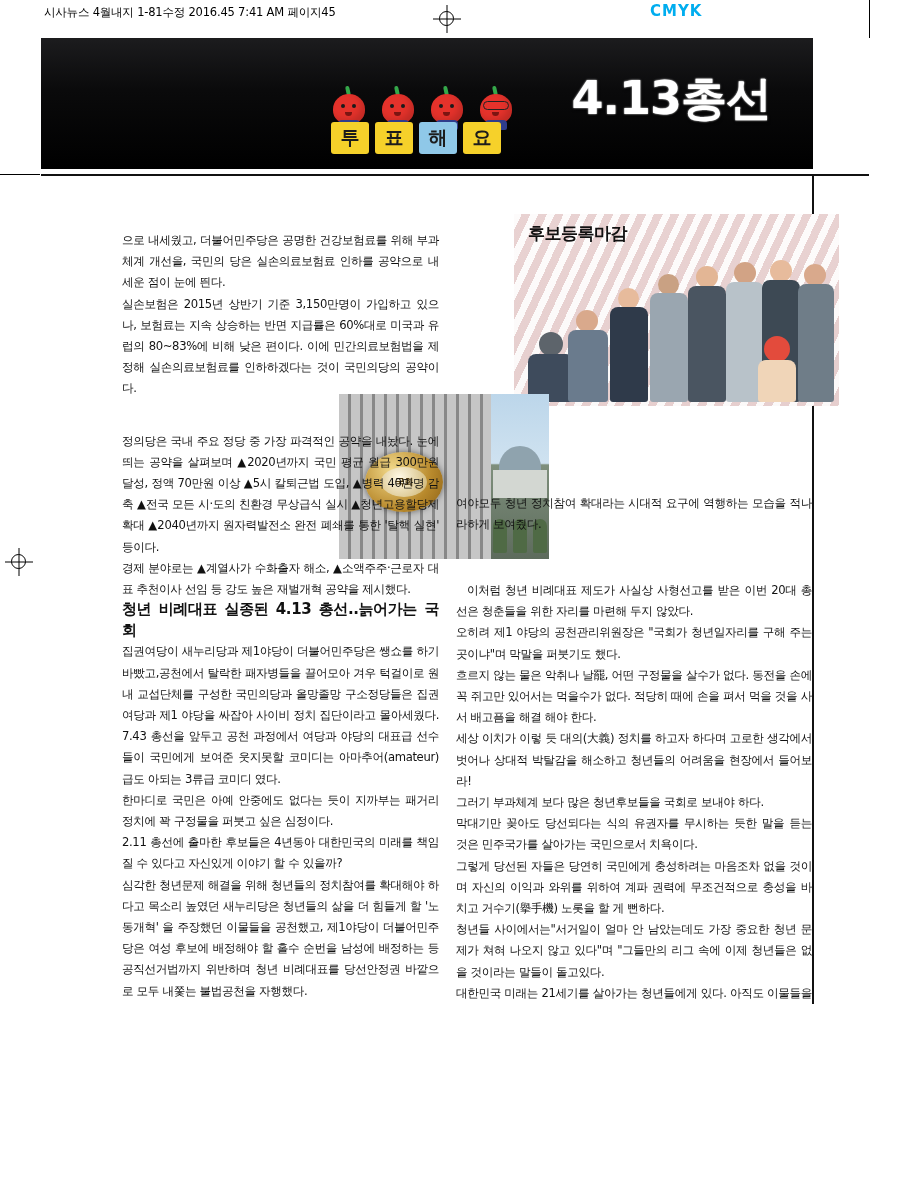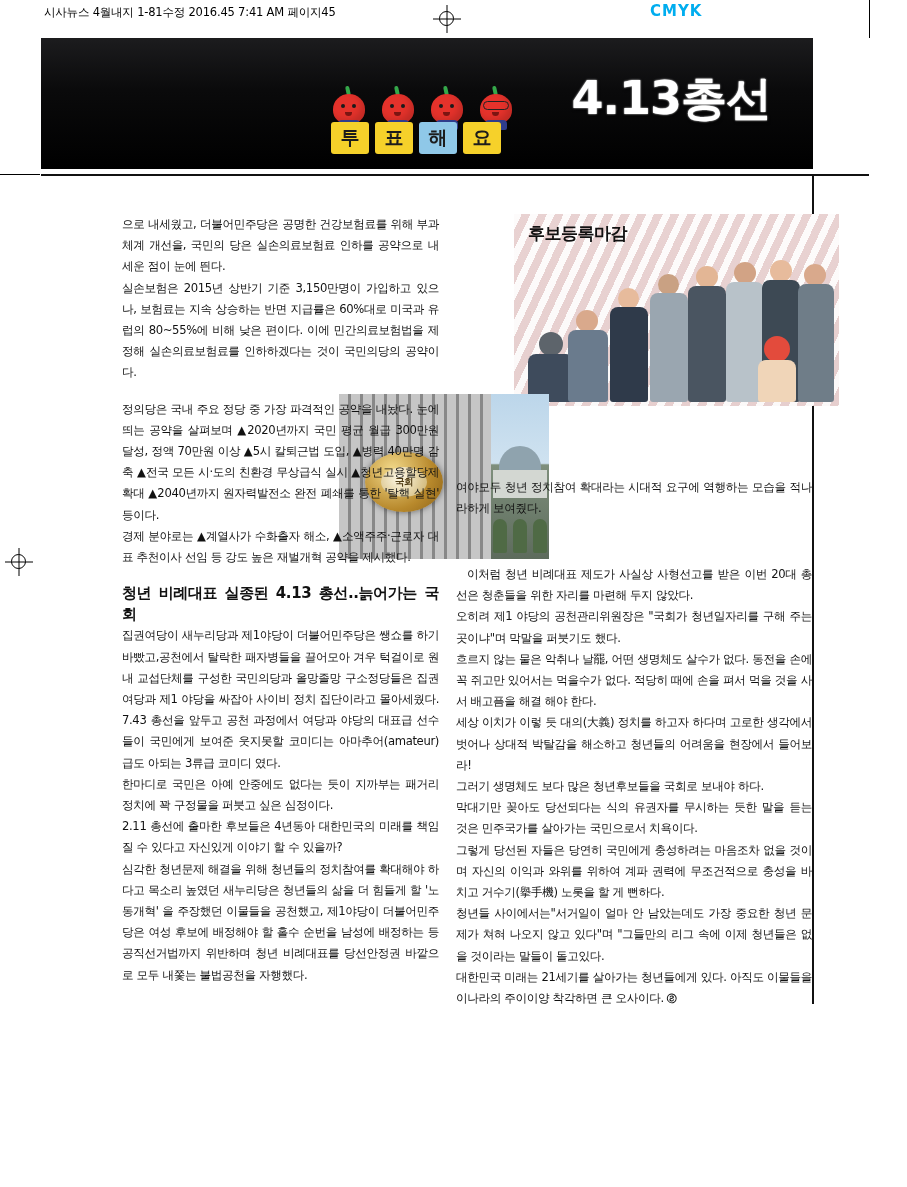--- a/index.html
+++ b/index.html
@@ -230,21 +230,21 @@
   
   .col {
     position: absolute;
     font-family: "DejaVu Sans", sans-serif;
     font-size: 11.6px;
     line-height: 21.2px;
     color: #111;
     text-align: justify;
     letter-spacing: -0.35px;
   }
-  .col p { margin: 0 0 0 0; }
+  .col p { margin: 16px 0 0 0; }
   .col p + p { margin-top: 0; }
   .gap { height: 15px; }
   .subhead {
     font-weight: bold;
     font-size: 15px;
     margin: 0 0 2px 0;
     letter-spacing: -0.4px;
   }
   .colL {
     left: 122px;
@@ -510,44 +510,44 @@
   <div class="img-dome">
     <div class="dome-shape"></div>
     <div class="dome-base"></div>
     <div class="dome-tree" style="left:2px;"></div>
     <div class="dome-tree" style="left:22px;"></div>
     <div class="dome-tree" style="left:42px;"></div>
   </div>
 
   <div class="col colL">
     <p>으로 내세웠고, 더불어민주당은 공명한 건강보험료를 위해 부과체계 개선을, 국민의 당은 실손의료보험료 인하를 공약으로 내세운 점이 눈에 띈다.</p>
-    <p>실손보험은 2015년 상반기 기준 3,150만명이 가입하고 있으나, 보험료는 지속 상승하는 반면 지급률은 60%대로 미국과 유럽의 80~55%에 비해 낮은 편이다. 이에 민간의료보험법을 제정해 실손의료보험료를 인하하겠다는 것이 국민의당의 공약이다.</p>
+    <p>실손보험은 2015년 상반기 기준 3,150만명이 가입하고 있으나, 보험료는 지속 상승하는 반면 지급률은 60%대로 미국과 유럽의 80~83%에 비해 낮은 편이다. 이에 민간의료보험법을 제정해 실손의료보험료를 인하하겠다는 것이 국민의당의 공약이다.</p>
     <div class="gap"></div>
     <p>정의당은 국내 주요 정당 중 가장 파격적인 공약을 내놨다. 눈에 띄는 공약을 살펴보며 ▲2020년까지 국민 평균 월급 300만원 달성, 정액 70만원 이상 ▲5시 칼퇴근법 도입, ▲병력 40만명 감축 ▲전국 모든 시·도의 친환경 무상급식 실시 ▲청년고용할당제 확대 ▲2040년까지 원자력발전소 완전 폐쇄를 통한 '탈핵 실현' 등이다.</p>
     <p>경제 분야로는 ▲계열사가 수화출자 해소, ▲소액주주·근로자 대표 추천이사 선임 등 강도 높은 재벌개혁 공약을 제시했다.</p>
   </div>
 
   <div class="col colL-lower">
     <p class="subhead">청년 비례대표  실종된 4.13 총선..늙어가는 국회</p>
     <p>집권여당이 새누리당과 제1야당이 더불어민주당은 쌩쇼를 하기 바빴고,공천에서 탈락한 패자병들을 끌어모아 겨우 턱걸이로 원내 교섭단체를 구성한 국민의당과 올망졸망 구소정당들은 집권여당과 제1 야당을 싸잡아 사이비 정치 집단이라고 몰아세웠다. 7.43 총선을 앞두고 공천 과정에서 여당과 야당의 대표급 선수들이 국민에게 보여준 웃지못할 코미디는 아마추어(amateur)급도 아되는 3류급 코미디 였다.</p>
     <p>한마디로 국민은 아예 안중에도 없다는 듯이 지까부는 패거리 정치에 꽉 구정물을 퍼붓고 싶은 심정이다.</p>
     <p>2.11 총선에 출마한 후보들은 4년동아 대한민국의 미래를 책임질 수 있다고 자신있게 이야기 할 수 있을까?</p>
     <p>심각한 청년문제 해결을 위해 청년들의 정치참여를 확대해야 하다고 목소리 높였던 새누리당은 청년들의 삶을 더 힘들게 할 '노동개혁' 을 주장했던 이물들을 공천했고, 제1야당이 더불어민주당은 여성 후보에 배정해야 할 홀수 순번을 남성에 배정하는 등 공직선거법까지 위반하며 청년 비례대표를 당선안정권 바깥으로 모두 내쫓는 불법공천을 자행했다.</p>
   </div>
 
   <div class="col colR-top">
     <p>여야모두 청년 정치참여 확대라는 시대적 요구에 역행하는 모습을 적나라하게 보여줬다.</p>
   </div>
 
   <div class="col colR">
     <p class="indent">이처럼 청년 비례대표 제도가 사실상 사형선고를 받은 이번 20대 총선은 청춘들을 위한 자리를 마련해 두지 않았다.</p>
     <p>오히려 제1 야당의 공천관리위원장은 "국회가 청년일자리를 구해 주는 곳이냐"며 막말을 퍼붓기도 했다.</p>
-    <p>흐르지 않는 물은 악취나 날罷, 어떤 생명체도 살수가 없다. 동전을 손에 꼭 쥐고만 있어서는 먹을수가 없다. 적당히 때에 손을 펴서 먹을 것을 사서 배고픔을 해결 해야 한다.</p>
+    <p>흐르지 않는 물은 악취나 날罷, 어떤 구정물을 살수가 없다. 동전을 손에 꼭 쥐고만 있어서는 먹을수가 없다. 적당히 때에 손을 펴서 먹을 것을 사서 배고픔을 해결 해야 한다.</p>
     <p>세상 이치가 이렇 듯 대의(大義) 정치를 하고자 하다며 고로한 생각에서 벗어나 상대적 박탈감을 해소하고 청년들의 어려움을 현장에서 들어보라!</p>
-    <p>그러기 생명체도 보다 많은 청년후보들을 국회로 보내야 하다.</p>
+    <p>그러기 부과체계 보다 많은 청년후보들을 국회로 보내야 하다.</p>
     <p>막대기만 꽂아도 당선되다는 식의 유권자를 무시하는 듯한 말을 듣는 것은 민주국가를 살아가는 국민으로서 치욕이다.</p>
     <p>그렇게 당선된 자들은 당연히 국민에게 충성하려는 마음조차 없을 것이며 자신의 이익과 와위를 위하여 계파 권력에 무조건적으로 충성을 바치고 거수기(擧手機) 노롯을 할 게 뻔하다.</p>
     <p>청년들 사이에서는"서거일이 얼마 안 남았는데도 가장 중요한 청년 문제가 쳐혀 나오지 않고 있다"며 "그들만의 리그 속에 이제 청년들은 없을 것이라는 말들이 돌고있다.</p>
     <p><span>대한민국 미래는 21세기를 살아가는 청년들에게 있다. 아직도 이물들을 이나라의 주이이양 착각하면 큰 오사이다.</span> <span class="endmark">Ⓢ</span></p>
   </div>
 
   <div class="byline">| 취재 김경아 기자</div>
   <div class="pagefoot">
     <span>Sisa Magazine</span>
     <span class="pnum">45</span>

